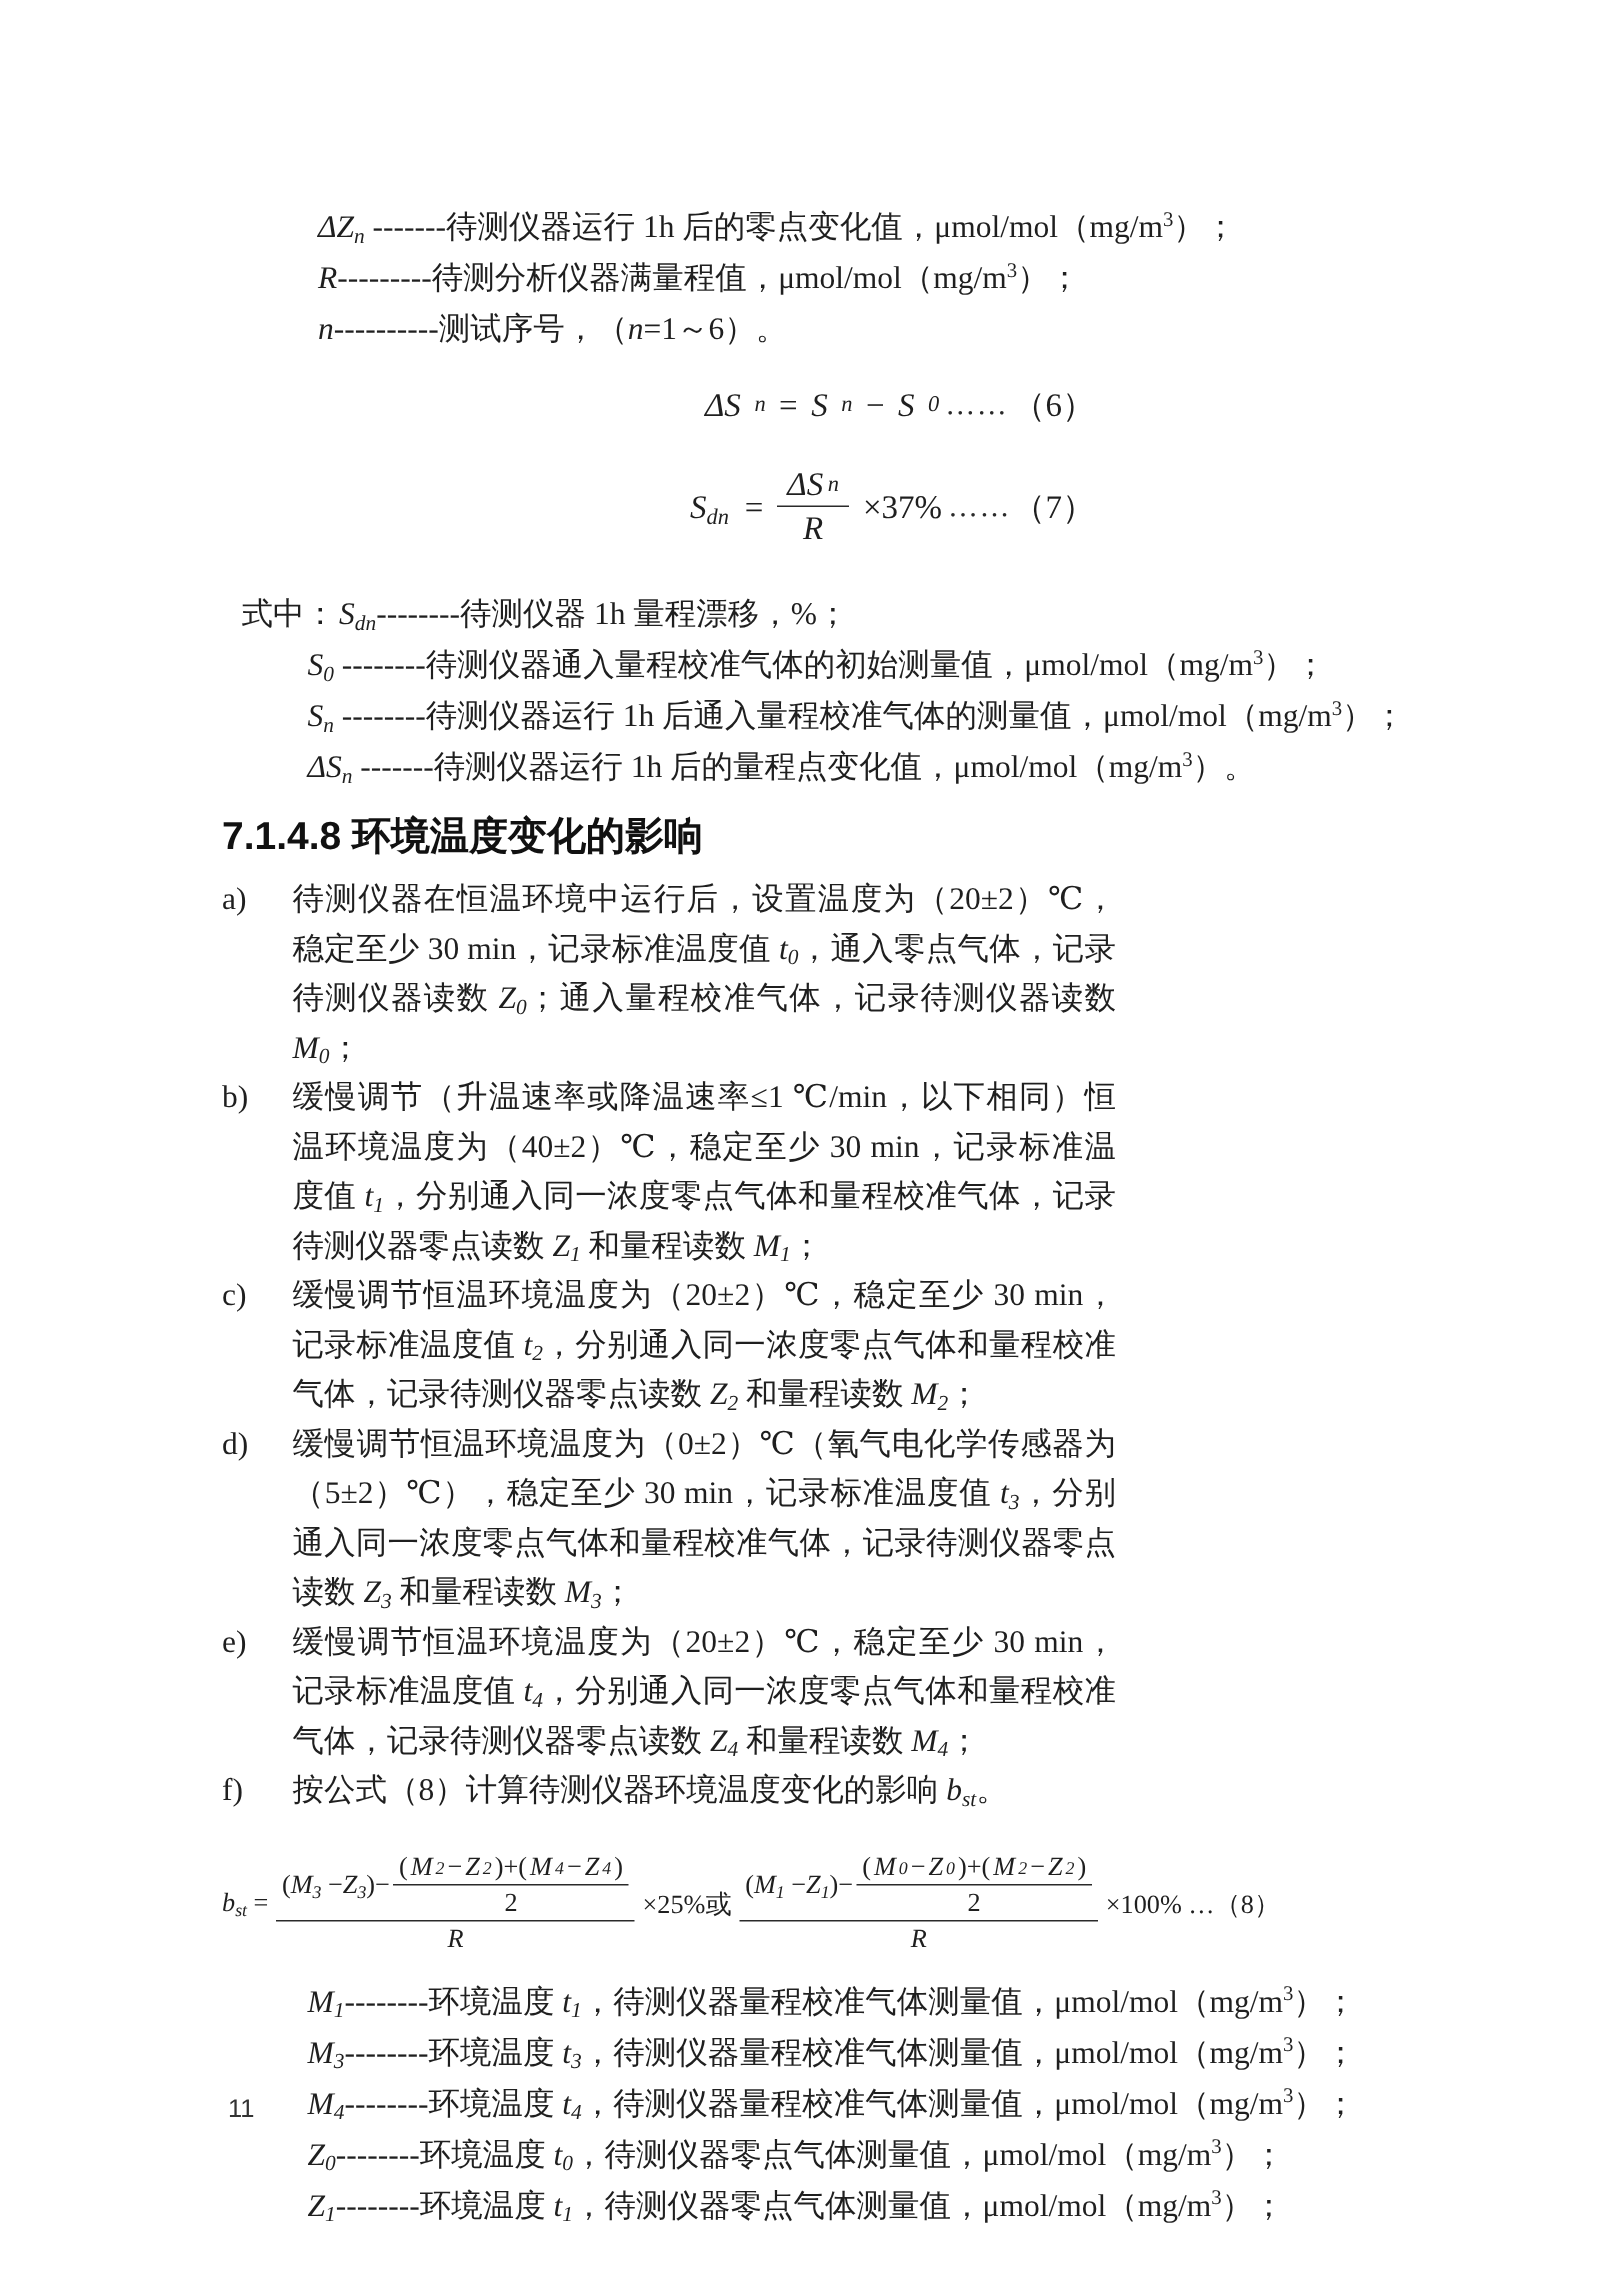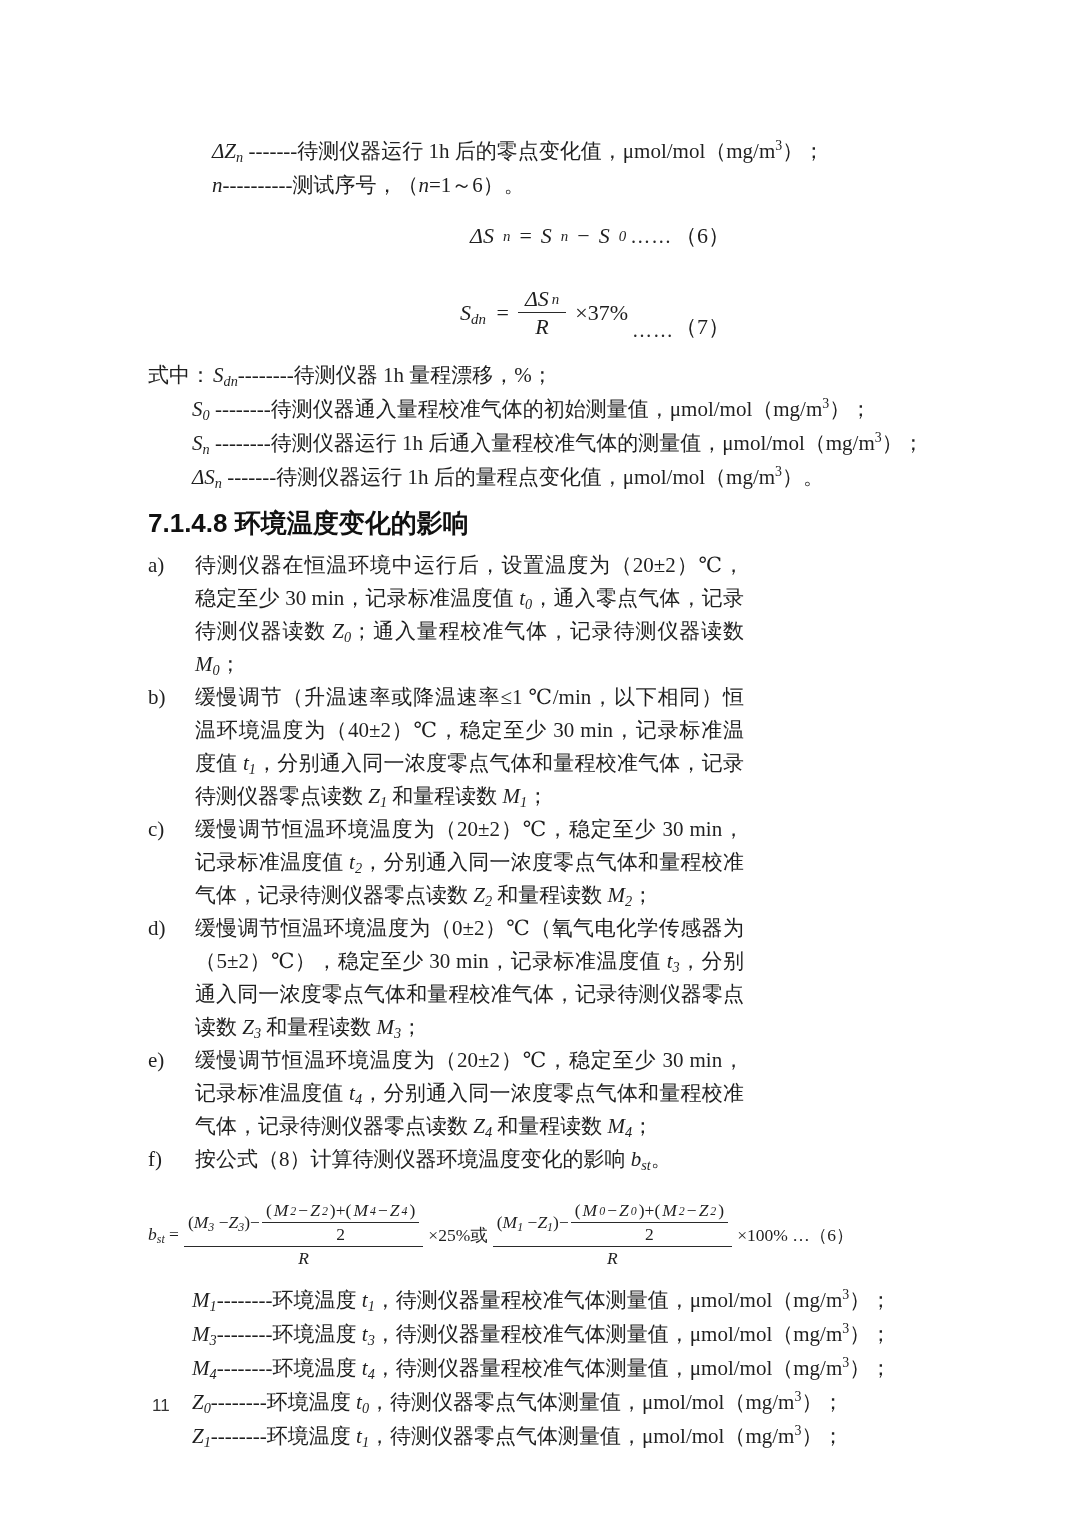--- a/index.html
+++ b/index.html
@@ -17,29 +17,29 @@
   
   .top-defs{padding-left:64px;font-size:21px;}
   .def-line{margin:0;line-height:34px;white-space:nowrap;}
 
   
   .eq-row{display:flex;align-items:center;font-size:22px;margin-right:14px;}
   .eq-body{display:inline-flex;align-items:center;gap:9px;white-space:nowrap;word-spacing:5px;}
   .eq-dots{flex:1;overflow:hidden;white-space:nowrap;letter-spacing:1px;font-size:20px;color:#2a2a2a;padding:0 4px;}
   .eq-label{padding-left:2px;white-space:nowrap;}
   .eq6{padding-left:322px;margin-top:14px;margin-bottom:8px;height:40px;}
-  .eq7{padding-left:312px;margin-top:10px;margin-bottom:16px;height:76px;align-items:flex-end;}
+  .eq7{padding-left:312px;margin-top:10px;margin-bottom:16px;height:76px;}
 
   
   .frac{display:inline-flex;flex-direction:column;align-items:center;text-align:center;vertical-align:middle;}
   .frac .fnum{display:inline-flex;align-items:center;gap:3px;padding:0 7px;line-height:1.25;}
   .frac .fden{border-top:1.6px solid #2a2a2a;align-self:stretch;padding:0 7px;line-height:1.3;}
 
   
-  .where{font-size:21px;margin:10px 0 6px;}
+  .where{font-size:21px;margin:10px 13px 6px;}
   .where p{margin:0;line-height:34px;white-space:nowrap;}
   .where .where-line{padding-left:44px;}
   .where-intro{padding-right:2px;}
 
   
   .heading{font-family:"Liberation Sans","DejaVu Sans",sans-serif;font-weight:bold;
     font-size:26px;margin:12px 0 8px;color:#111;}
 
   
   .proc{list-style:none;margin:0;padding:0;font-size:21px;}
@@ -56,20 +56,21 @@
   .page-num{position:absolute;left:152px;top:1396px;
     font-family:"Liberation Sans","DejaVu Sans",sans-serif;font-size:17px;color:#333;}
 </style>
 </head>
 <body>
 
 <div class="page">
 
   <section class="top-defs">
     <p class="def-line"><i>ΔZ</i><sub>n</sub> -------待测仪器运行 1h 后的零点变化值，μmol/mol（mg/m<sup>3</sup>）；</p>
+    <p class="def-line"><i>R</i>---------待测分析仪器满量程值，μmol/mol（mg/m<sup>3</sup>）；</p>
     <p class="def-line"><i>n</i>----------测试序号，（<i>n</i>=1～6）。</p>
   </section>
 
   <div class="eq-row eq6">
     <span class="eq-body"><i>ΔS</i><sub>n</sub> = <i>S</i><sub>n</sub> − <i>S</i><sub>0</sub></span>
     <span class="eq-dots">…………………………………………………………</span>
     <span class="eq-label">（6）</span>
   </div>
 
   <div class="eq-row eq7">
@@ -142,21 +143,21 @@
     <span class="frac">
       <span class="fnum">
         <span>(<i>M</i><sub>1</sub> −<i>Z</i><sub>1</sub>)−</span>
         <span class="frac">
           <span class="fnum">(<i>M</i><sub>0</sub> −<i>Z</i><sub>0</sub>)+(<i>M</i><sub>2</sub> −<i>Z</i><sub>2</sub>)</span>
           <span class="fden">2</span>
         </span>
       </span>
       <span class="fden"><i>R</i></span>
     </span>
-    <span>×100% …（6）</span>
+    <span>×100% …（8）</span>
   </div>
 
   <section class="where">
     <p class="where-line"><i>M</i><sub>1</sub>--------环境温度 <i>t</i><sub>1</sub>，待测仪器量程校准气体测量值，μmol/mol（mg/m<sup>3</sup>）；</p>
     <p class="where-line"><i>M</i><sub>3</sub>--------环境温度 <i>t</i><sub>3</sub>，待测仪器量程校准气体测量值，μmol/mol（mg/m<sup>3</sup>）；</p>
     <p class="where-line"><i>M</i><sub>4</sub>--------环境温度 <i>t</i><sub>4</sub>，待测仪器量程校准气体测量值，μmol/mol（mg/m<sup>3</sup>）；</p>
     <p class="where-line"><i>Z</i><sub>0</sub>--------环境温度 <i>t</i><sub>0</sub>，待测仪器零点气体测量值，μmol/mol（mg/m<sup>3</sup>）；</p>
     <p class="where-line"><i>Z</i><sub>1</sub>--------环境温度 <i>t</i><sub>1</sub>，待测仪器零点气体测量值，μmol/mol（mg/m<sup>3</sup>）；</p>
   </section>
 

